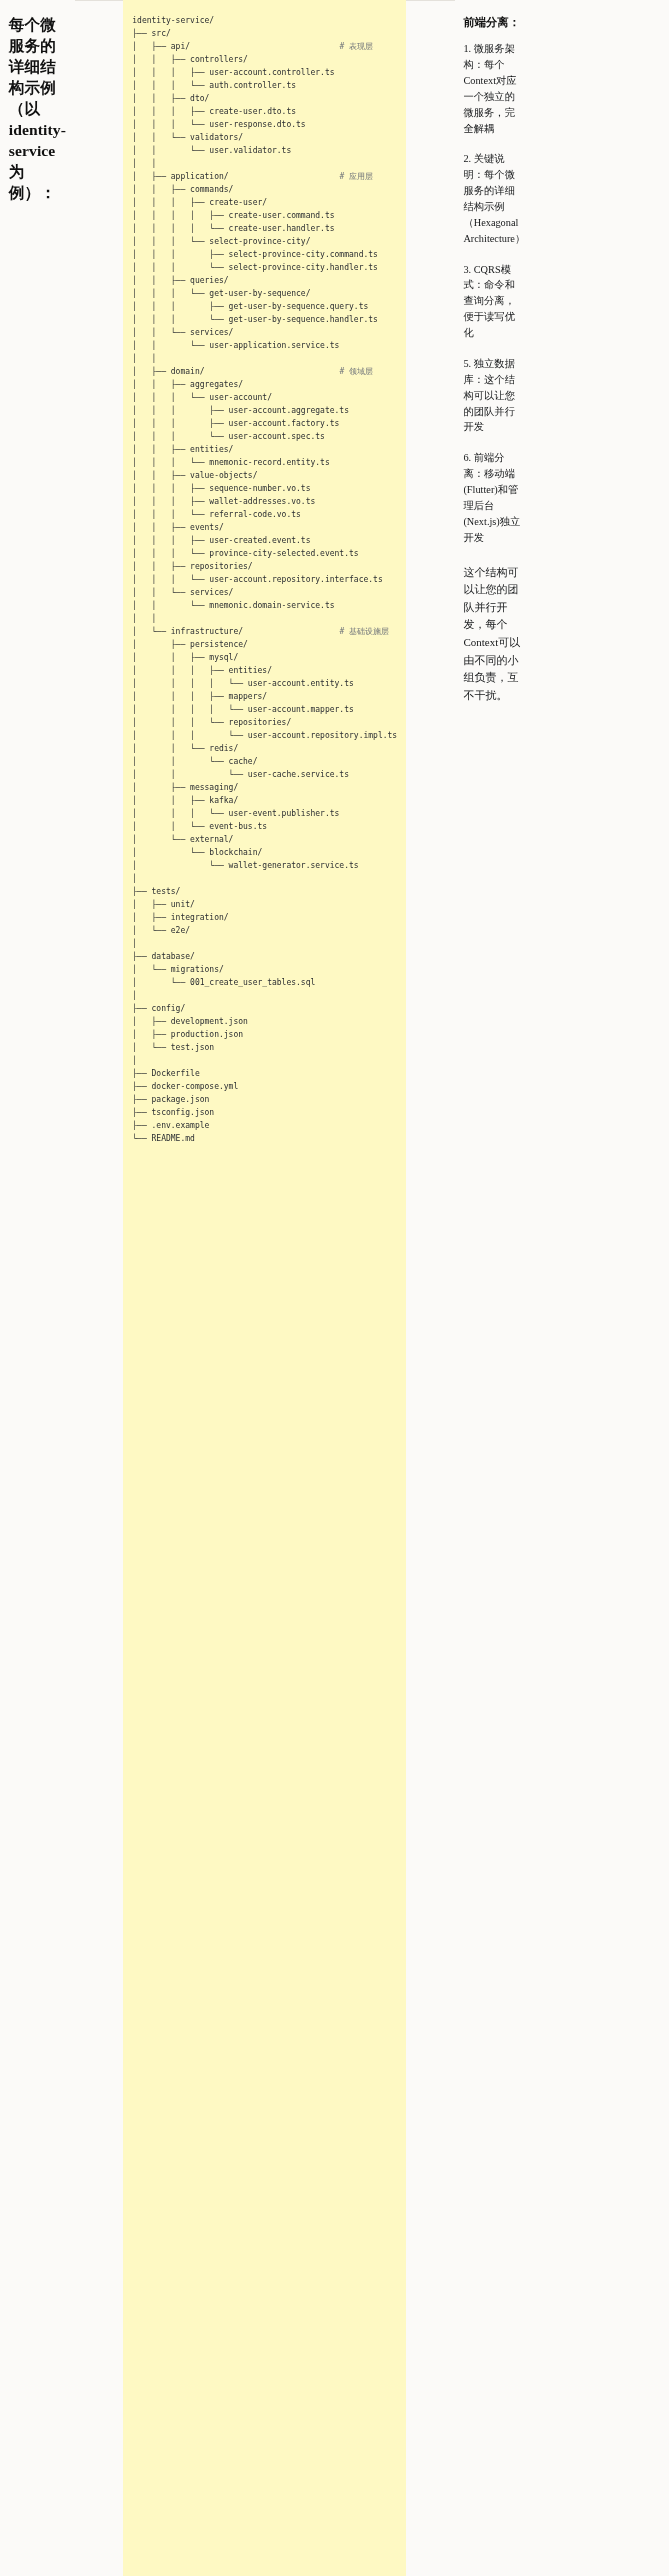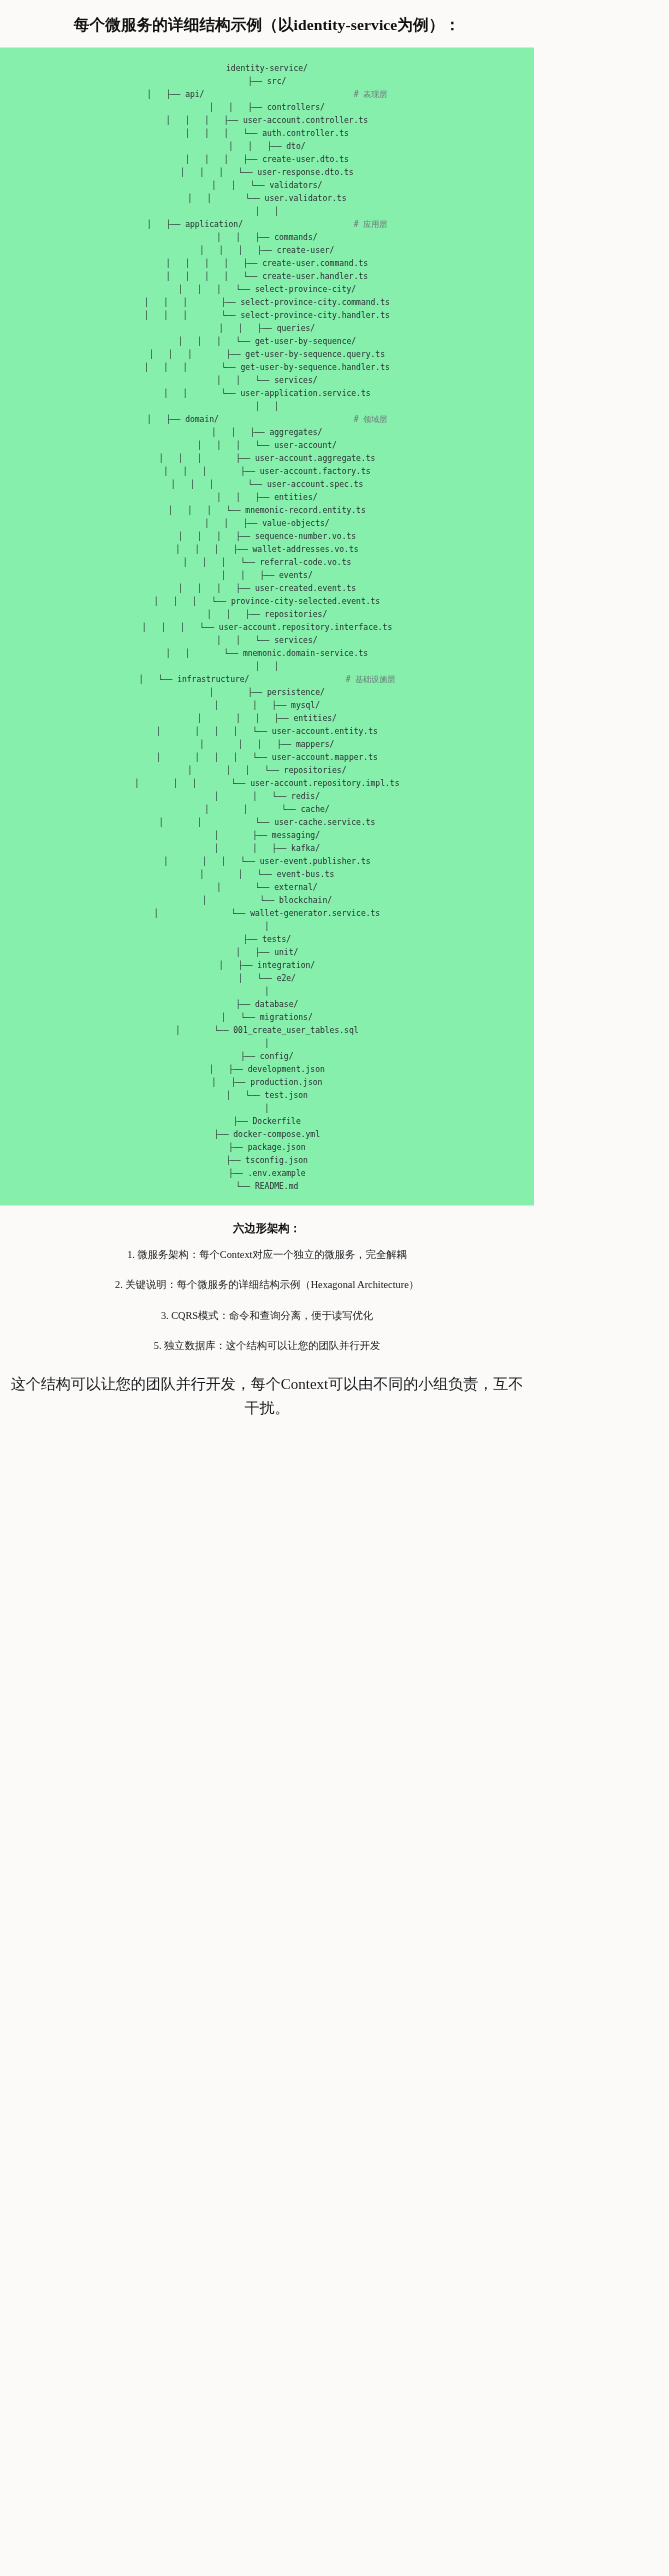--- a/index.html
+++ b/index.html
@@ -11,22 +11,21 @@
   body {
     width: 669px;
     font-family: "Liberation Sans", sans-serif;
     color: #1a1a1a;
   }
   .page {
     width: 534px;
     min-height: 2576px;
     background: #fbfaf8;
     display: flex;
-    flex-direction: column;
-    text-align: center;
+    flex-direction: row;
   }
 
   
   .doc-heading {
     font-family: "Liberation Serif", serif;
     font-weight: bold;
     font-size: 15.6px;
     line-height: 1.35;
     padding: 13.8px 8.8px 12.5px 8.8px;
     color: #111111;
@@ -35,21 +34,21 @@
 
   .rule {
     height: 0.6px;
     background: #e4e1db;
     width: 100%;
   }
 
   
   .tree-block {
     padding: 13.8px 8.8px 12.5px 8.8px;
-    background: #86efac;
+    background: #fef9c3;
   }
   .tree {
     font-family: "DejaVu Sans Mono", "Liberation Mono", monospace;
     font-size: 8px;
     line-height: 13px;
     white-space: pre;
     color: #2a2d31;
     tab-size: 4;
   }
   .tree .cmt {
@@ -78,21 +77,21 @@
     font-weight: normal;
   }
   .note-item .key {
     font-weight: normal;
   }
   .note-item .sep {
     font-weight: normal;
   }
   .closing {
     font-family: "Liberation Serif", serif;
-    font-size: 15px;
+    font-size: 11px;
     line-height: 1.6;
     color: #16181a;
     margin-top: 18px;
   }
 </style>
 </head>
 <body>
 
 <div class="page">
 
@@ -100,24 +99,25 @@
 
   <div class="rule"></div>
 
   <div class="tree-block">
     <div class="tree"><div>identity-service/</div><div>├── src/</div><div><span>│   ├── api/                               </span><span class="cmt"># 表现层</span></div><div>│   │   ├── controllers/</div><div>│   │   │   ├── user-account.controller.ts</div><div>│   │   │   └── auth.controller.ts</div><div>│   │   ├── dto/</div><div>│   │   │   ├── create-user.dto.ts</div><div>│   │   │   └── user-response.dto.ts</div><div>│   │   └── validators/</div><div>│   │       └── user.validator.ts</div><div>│   │</div><div><span>│   ├── application/                       </span><span class="cmt"># 应用层</span></div><div>│   │   ├── commands/</div><div>│   │   │   ├── create-user/</div><div>│   │   │   │   ├── create-user.command.ts</div><div>│   │   │   │   └── create-user.handler.ts</div><div>│   │   │   └── select-province-city/</div><div>│   │   │       ├── select-province-city.command.ts</div><div>│   │   │       └── select-province-city.handler.ts</div><div>│   │   ├── queries/</div><div>│   │   │   └── get-user-by-sequence/</div><div>│   │   │       ├── get-user-by-sequence.query.ts</div><div>│   │   │       └── get-user-by-sequence.handler.ts</div><div>│   │   └── services/</div><div>│   │       └── user-application.service.ts</div><div>│   │</div><div><span>│   ├── domain/                            </span><span class="cmt"># 领域层</span></div><div>│   │   ├── aggregates/</div><div>│   │   │   └── user-account/</div><div>│   │   │       ├── user-account.aggregate.ts</div><div>│   │   │       ├── user-account.factory.ts</div><div>│   │   │       └── user-account.spec.ts</div><div>│   │   ├── entities/</div><div>│   │   │   └── mnemonic-record.entity.ts</div><div>│   │   ├── value-objects/</div><div>│   │   │   ├── sequence-number.vo.ts</div><div>│   │   │   ├── wallet-addresses.vo.ts</div><div>│   │   │   └── referral-code.vo.ts</div><div>│   │   ├── events/</div><div>│   │   │   ├── user-created.event.ts</div><div>│   │   │   └── province-city-selected.event.ts</div><div>│   │   ├── repositories/</div><div>│   │   │   └── user-account.repository.interface.ts</div><div>│   │   └── services/</div><div>│   │       └── mnemonic.domain-service.ts</div><div>│   │</div><div><span>│   └── infrastructure/                    </span><span class="cmt"># 基础设施层</span></div><div>│       ├── persistence/</div><div>│       │   ├── mysql/</div><div>│       │   │   ├── entities/</div><div>│       │   │   │   └── user-account.entity.ts</div><div>│       │   │   ├── mappers/</div><div>│       │   │   │   └── user-account.mapper.ts</div><div>│       │   │   └── repositories/</div><div>│       │   │       └── user-account.repository.impl.ts</div><div>│       │   └── redis/</div><div>│       │       └── cache/</div><div>│       │           └── user-cache.service.ts</div><div>│       ├── messaging/</div><div>│       │   ├── kafka/</div><div>│       │   │   └── user-event.publisher.ts</div><div>│       │   └── event-bus.ts</div><div>│       └── external/</div><div>│           └── blockchain/</div><div>│               └── wallet-generator.service.ts</div><div>│</div><div>├── tests/</div><div>│   ├── unit/</div><div>│   ├── integration/</div><div>│   └── e2e/</div><div>│</div><div>├── database/</div><div>│   └── migrations/</div><div>│       └── 001_create_user_tables.sql</div><div>│</div><div>├── config/</div><div>│   ├── development.json</div><div>│   ├── production.json</div><div>│   └── test.json</div><div>│</div><div>├── Dockerfile</div><div>├── docker-compose.yml</div><div>├── package.json</div><div>├── tsconfig.json</div><div>├── .env.example</div><div>└── README.md</div></div>
   </div>
 
   <div class="rule"></div>
 
   <div class="notes">
-    <div class="notes-title">六边形架构：</div>
+    <div class="notes-title">前端分离：</div>
     <div id="notes-list">
         <div class="note-item"><span class="num">1. </span><span class="key">微服务架构</span><span class="sep">：</span><span>每个Context对应一个独立的微服务，完全解耦</span></div>
         <div class="note-item"><span class="num">2. </span><span class="key">关键说明</span><span class="sep">：</span><span>每个微服务的详细结构示例（Hexagonal Architecture）</span></div>
         <div class="note-item"><span class="num">3. </span><span class="key">CQRS模式</span><span class="sep">：</span><span>命令和查询分离，便于读写优化</span></div>
         <div class="note-item"><span class="num">5. </span><span class="key">独立数据库</span><span class="sep">：</span><span>这个结构可以让您的团队并行开发</span></div>
+        <div class="note-item"><span class="num">6. </span><span class="key">前端分离</span><span class="sep">：</span><span>移动端(Flutter)和管理后台(Next.js)独立开发</span></div>
       </div>
     <div class="closing">这个结构可以让您的团队并行开发，每个Context可以由不同的小组负责，互不干扰。</div>
   </div>
 
 </div>
 
 
 </body></html>

